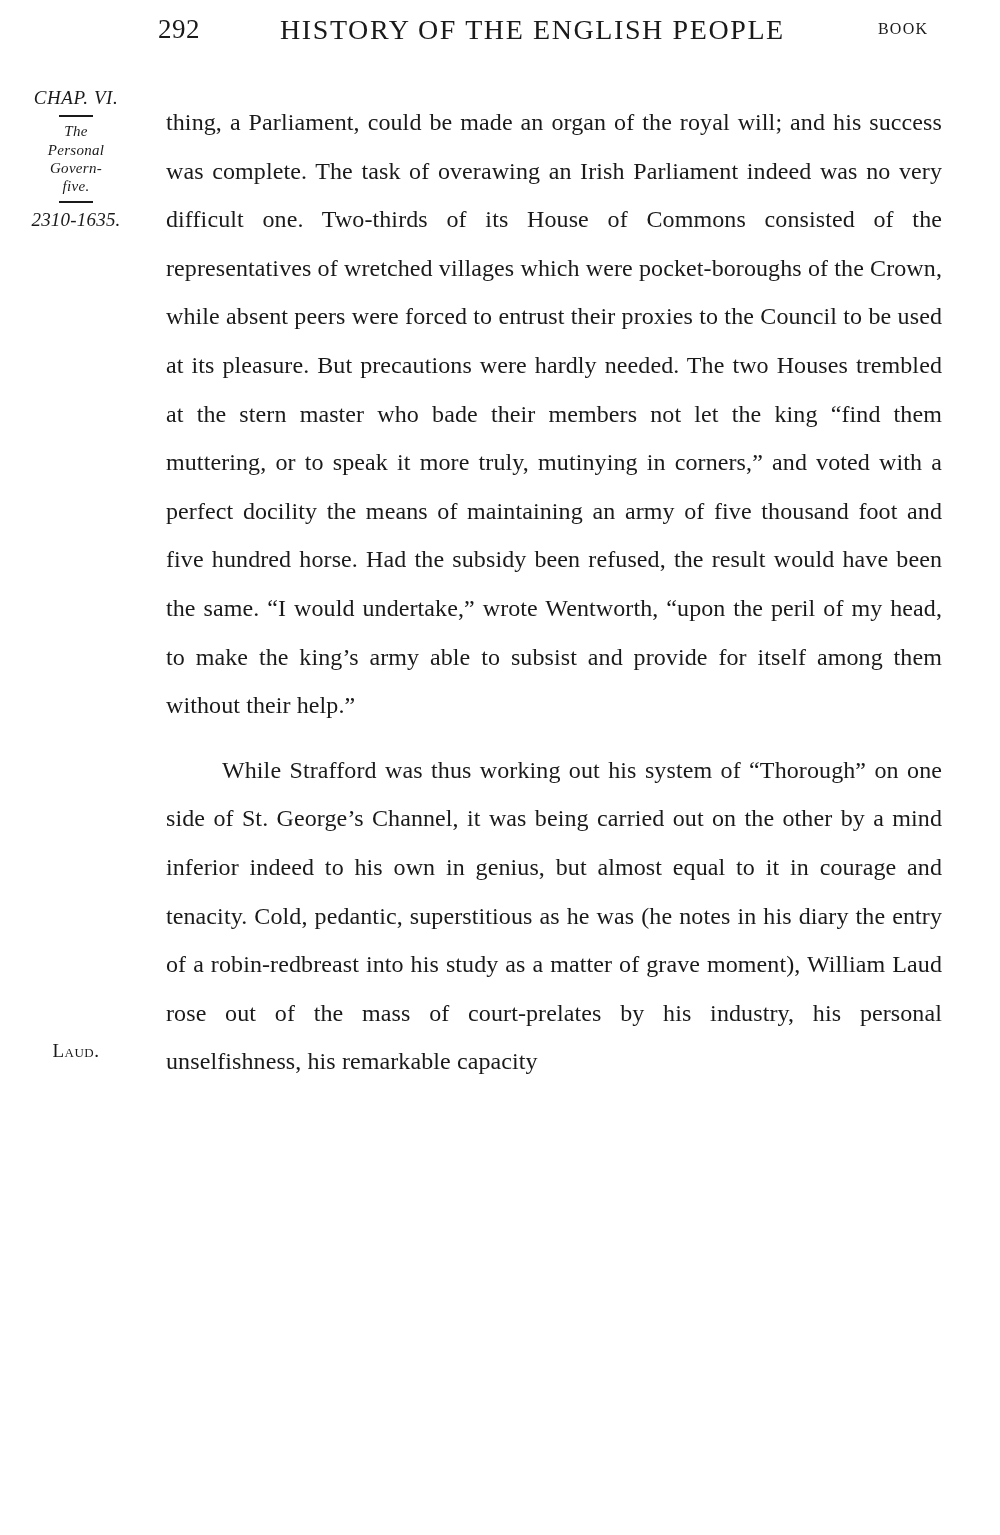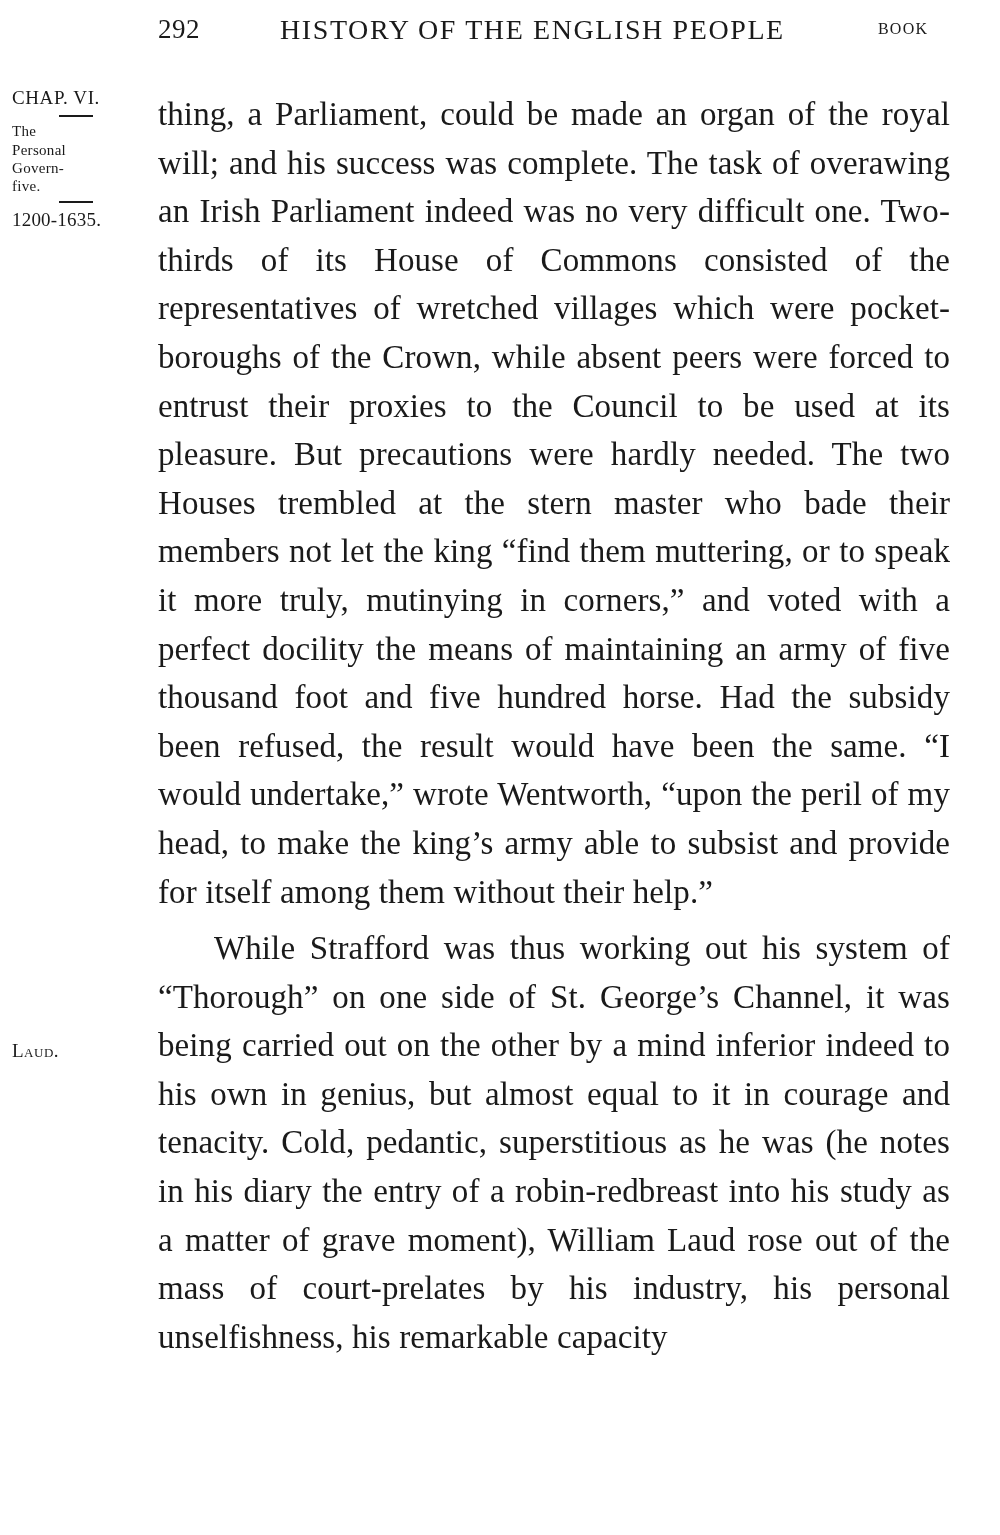--- a/index.html
+++ b/index.html
@@ -56,21 +56,22 @@
     letter-spacing: 1.2px;
     font-variant: small-caps;
   }
 
   
   .margin-col {
     position: absolute;
     left: 12px;
     top: 86px;
     width: 128px;
-    text-align: left;
+    text-align: center;
+    font-style: italic;
   }
   .margin-note {
     font-size: 18px;
     line-height: 1.28;
     letter-spacing: 0.3px;
   }
   .margin-note .chap {
     font-variant: small-caps;
     font-size: 19px;
     letter-spacing: 0.6px;
@@ -87,35 +88,36 @@
   }
   .margin-note .years {
     font-size: 19px;
     letter-spacing: 0.2px;
   }
   .margin-note-laud {
     position: absolute;
     left: 12px;
     top: 1040px;
     width: 128px;
+    text-align: center;
     font-size: 19px;
     font-variant: small-caps;
     letter-spacing: 0.5px;
   }
 
   
   .body-col {
     position: absolute;
     left: 150px;
     top: 82px;
     width: 808px;
   }
   p.para {
-    margin: 8px;
-    font-size: 33px;
+    margin: 16px;
+    font-size: 24px;
     line-height: 48.6px;
     text-align: justify;
     text-justify: inter-word;
     letter-spacing: 0.1px;
   }
   p.para.indent {
     text-indent: 56px;
     font-family: Liberation Serif, serif;
   }
   p.para + p.para {
@@ -137,21 +139,21 @@
     <div class="margin-note">
       <div class="chap">CHAP. VI.</div>
       <div class="rule"></div>
       <div class="title-lines">
         <div>The</div>
         <div>Personal</div>
         <div>Govern-</div>
         <div>five.</div>
       </div>
       <div class="rule"></div>
-      <div class="years">1200-1635.</div>
+      <div class="years">2310-1635.</div>
     </div>
   </div>
 
   <div class="margin-note-laud">Laud.</div>
 
   <div class="body-col">
     <p class="para">thing, a Parliament, could be made an organ of the royal will; and his success was complete. The task of overawing an Irish Parliament indeed was no very difficult one. Two-thirds of its House of Commons consisted of the representatives of wretched villages which were pocket-boroughs of the Crown, while absent peers were forced to entrust their proxies to the Council to be used at its pleasure. But precautions were hardly needed. The two Houses trembled at the stern master who bade their members not let the king “find them muttering, or to speak it more truly, mutinying in corners,” and voted with a perfect docility the means of maintaining an army of five thousand foot and five hundred horse. Had the subsidy been refused, the result would have been the same. “I would undertake,” wrote Wentworth, “upon the peril of my head, to make the king’s army able to subsist and provide for itself among them without their help.”</p>
     <p class="para indent">While Strafford was thus working out his system of “Thorough” on one side of St. George’s Channel, it was being carried out on the other by a mind inferior indeed to his own in genius, but almost equal to it in courage and tenacity. Cold, pedantic, superstitious as he was (he notes in his diary the entry of a robin-redbreast into his study as a matter of grave moment), William Laud rose out of the mass of court-prelates by his industry, his personal unselfishness, his remarkable capacity</p>
   </div>
 

